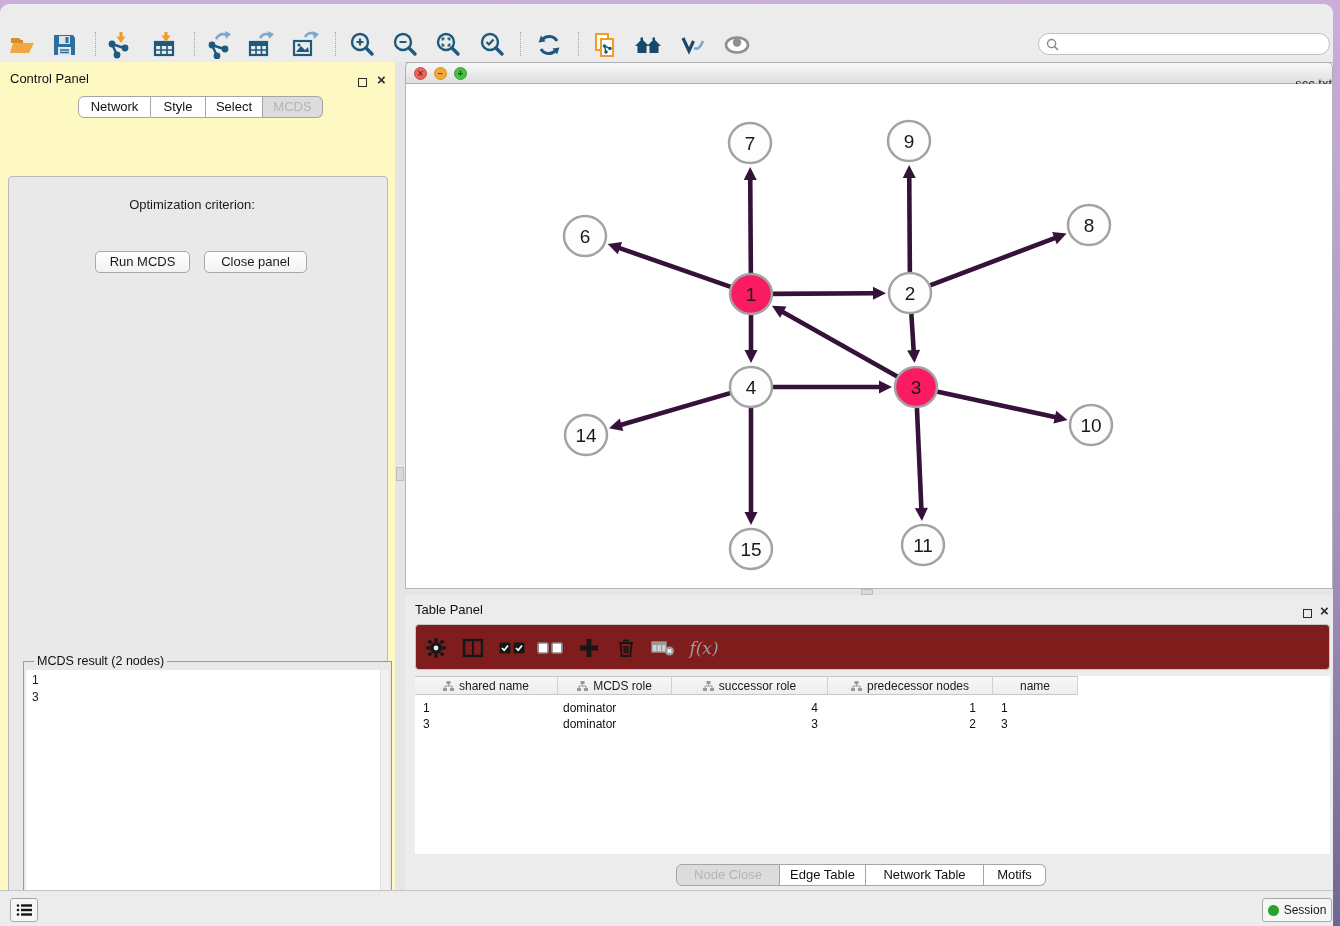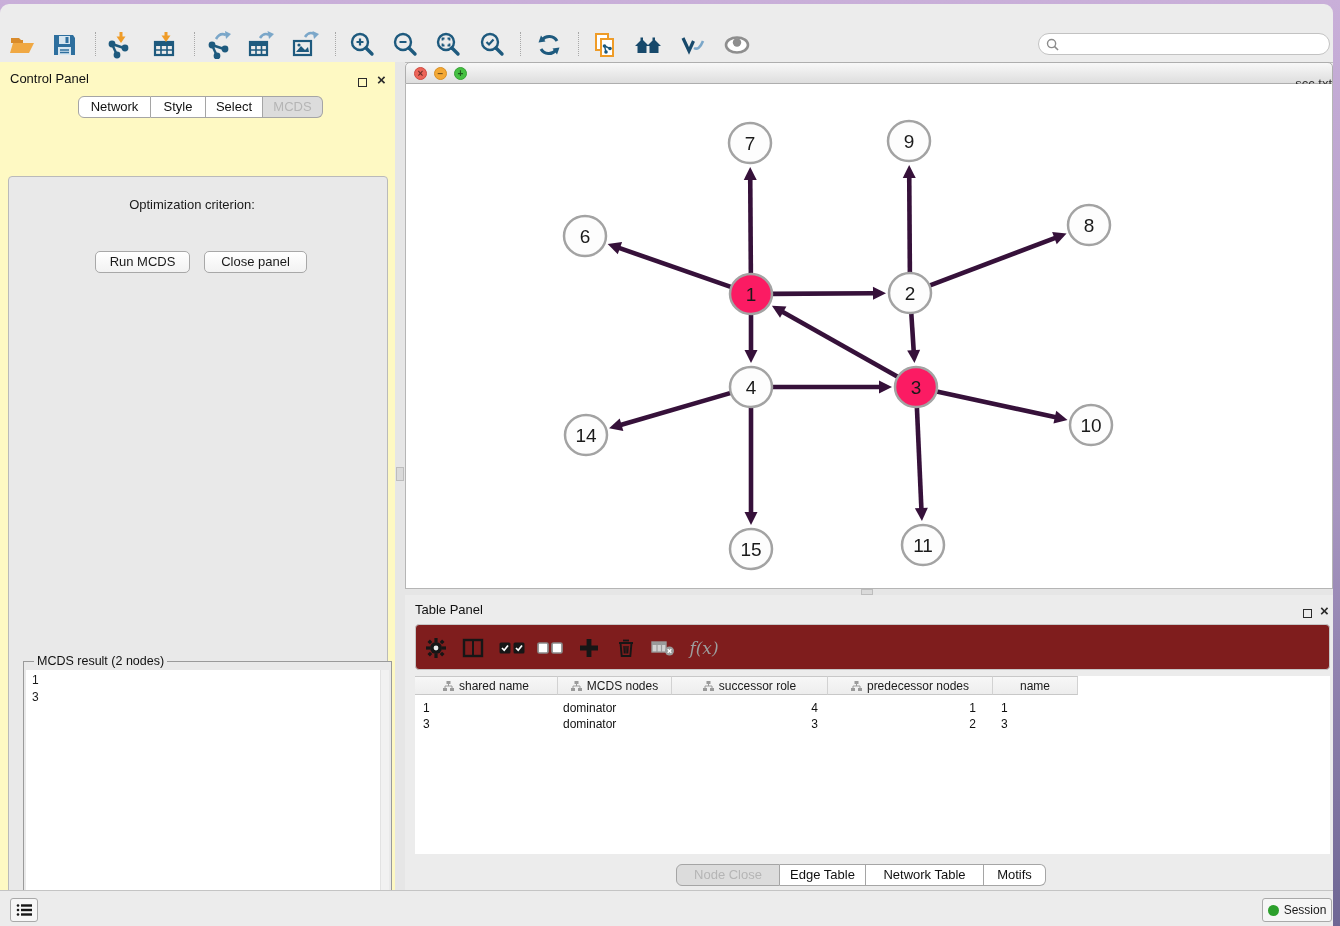--- a/index.html
+++ b/index.html
@@ -409,21 +409,21 @@
       </svg>
     <span>shared name</span>
   </div>
   <div class="thead" style="left:558px;width:114px">
     <svg width="11" height="10" viewBox="0 0 11 10">
         <rect x="3.5" y="0" width="4" height="3" fill="#9a9a9a"></rect>
         <rect x="0" y="7" width="4" height="3" fill="#9a9a9a"></rect>
         <rect x="7" y="7" width="4" height="3" fill="#9a9a9a"></rect>
         <path d="M5.5 3v2M2 7V5h7v2" stroke="#9a9a9a" fill="none"></path>
       </svg>
-    <span>MCDS nodes</span>
+    <span>MCDS role</span>
   </div>
   <div class="thead" style="left:672px;width:156px">
     <svg width="11" height="10" viewBox="0 0 11 10">
         <rect x="3.5" y="0" width="4" height="3" fill="#9a9a9a"></rect>
         <rect x="0" y="7" width="4" height="3" fill="#9a9a9a"></rect>
         <rect x="7" y="7" width="4" height="3" fill="#9a9a9a"></rect>
         <path d="M5.5 3v2M2 7V5h7v2" stroke="#9a9a9a" fill="none"></path>
       </svg>
     <span>successor role</span>
   </div>

